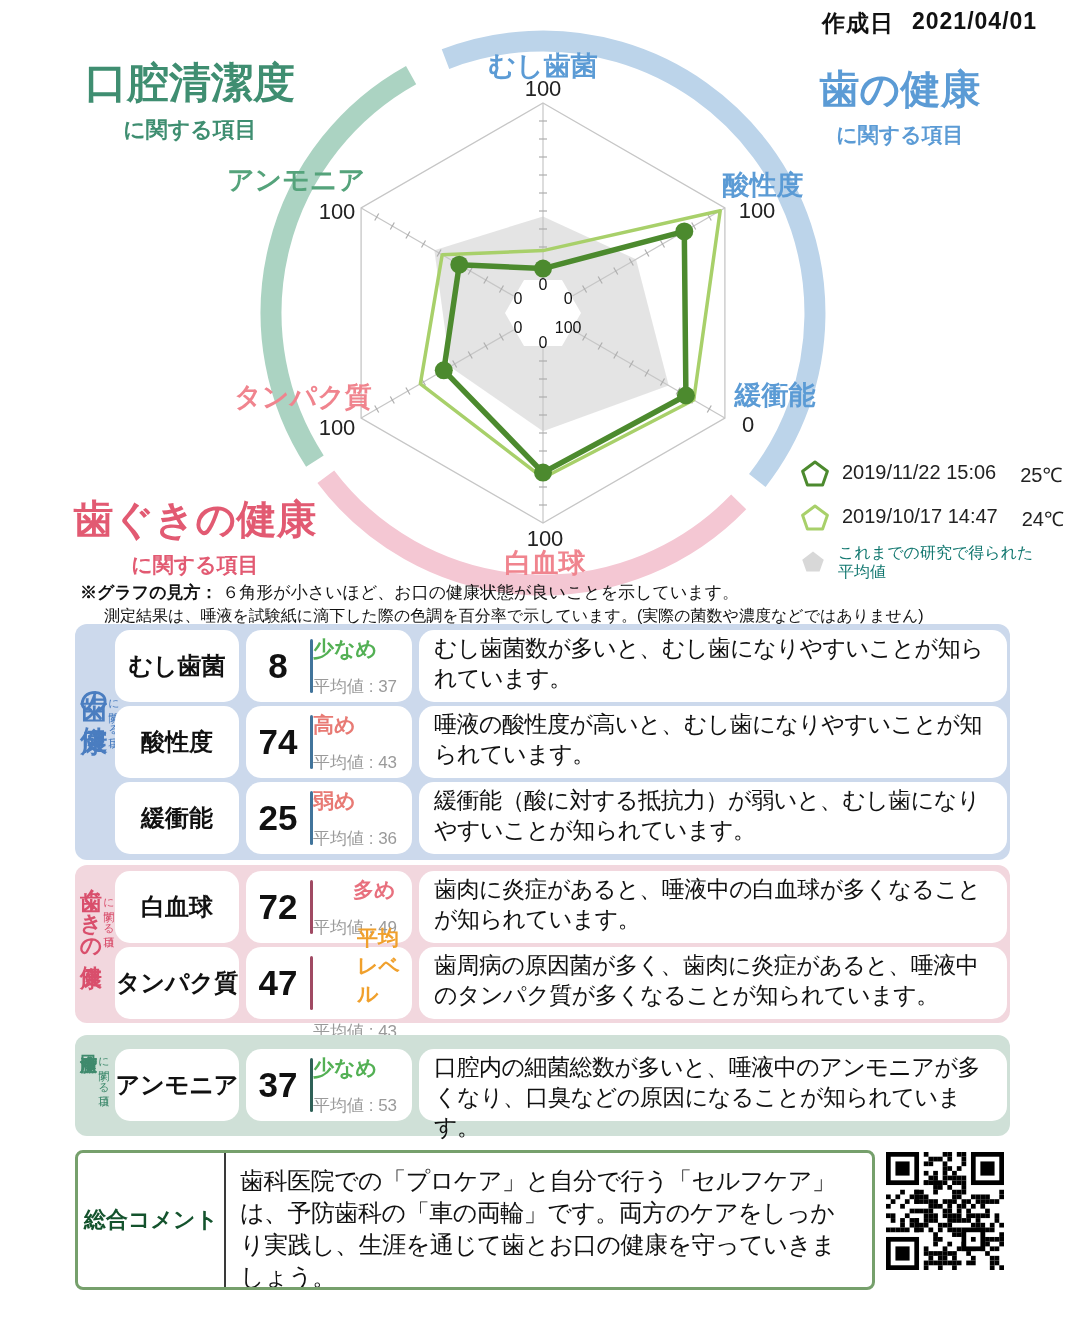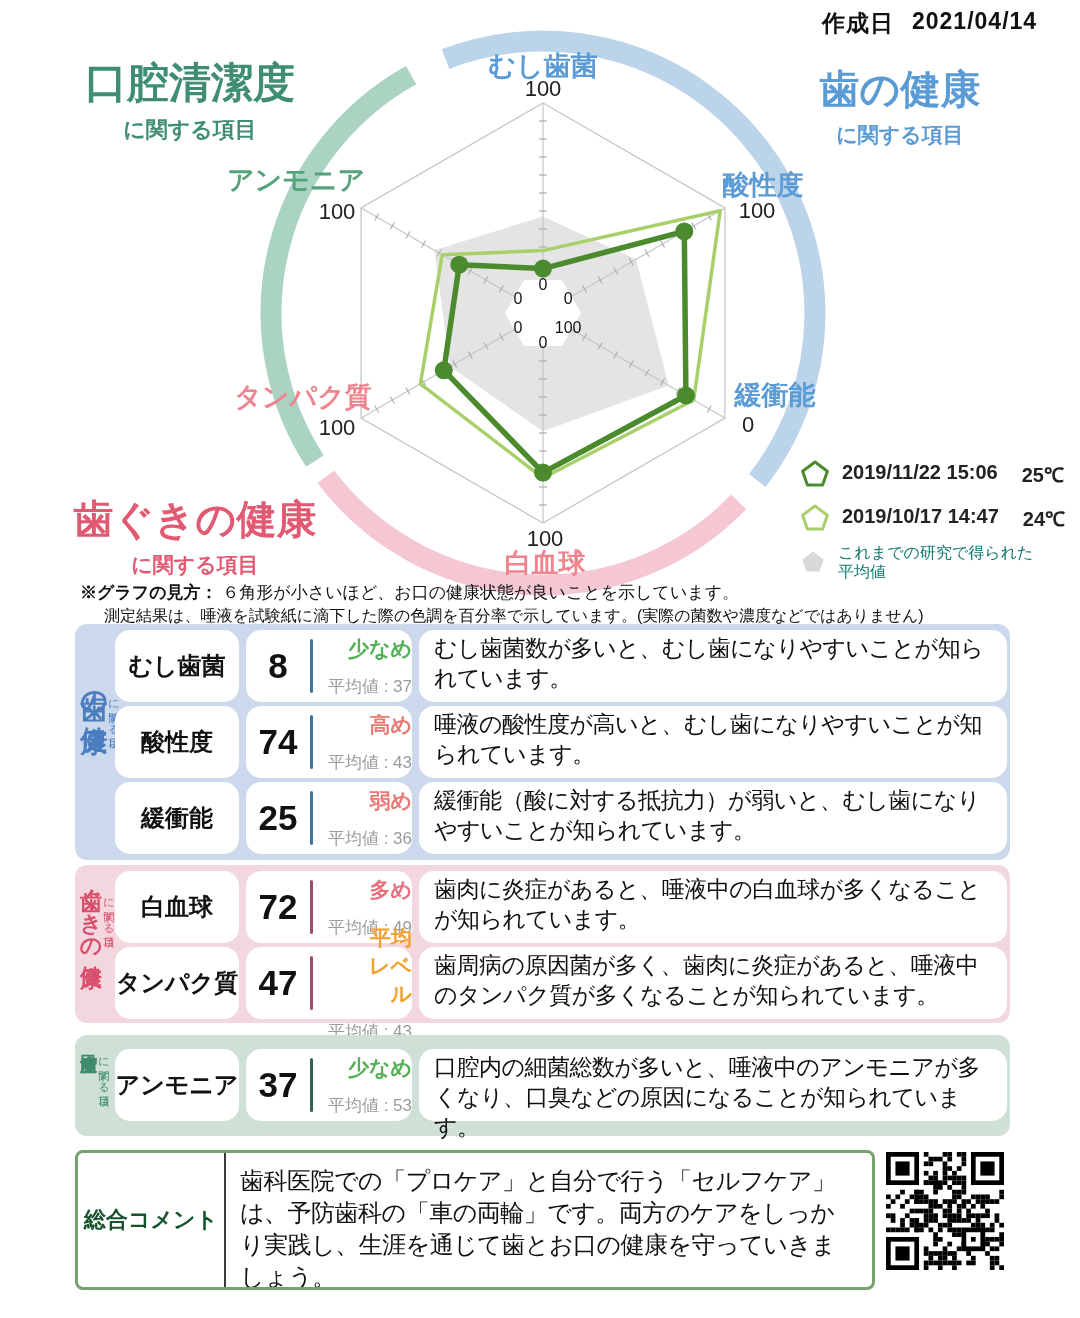--- a/index.html
+++ b/index.html
@@ -19,21 +19,21 @@
   #title-tooth{left:788px;top:62px;width:224px;color:#5b9bd5;}
   #title-tooth .main{font-size:40px;}
   #title-tooth .sub{font-size:21px;}
   #title-gum{left:58px;top:492px;width:274px;color:#e25a72;}
   #title-gum .main{font-size:40px;}
   #title-gum .sub{font-size:21px;}
 
   .legend{position:absolute;left:800px;top:452px;width:276px;}
   .legend-row{display:flex;align-items:center;gap:12px;height:44px;}
   .legend-row svg{flex:0 0 auto;}
-  .legend-text{font-size:20px;color:#222;display:flex;gap:24px;white-space:nowrap;font-weight:bold;}
+  .legend-text{font-size:20px;color:#222;display:flex;gap:24px;white-space:nowrap;}
   .legend-avg-text{font-size:16px;line-height:1.2;color:#0f766e;}
 
   .graph-note{position:absolute;left:80px;top:581px;font-size:17px;color:#111;}
   .graph-note .l1 b{font-weight:bold;}
   .graph-note .l2{margin-left:24px;font-size:16px;margin-top:2px;}
 
   .tbl{position:absolute;left:75px;width:935px;border-radius:12px;}
   #sec-tooth{top:624px;height:236px;background:#ccd9ec;}
   #sec-gum{top:865px;height:158px;background:#f2d7de;}
   #sec-oral{top:1035px;height:101px;background:#cfe0d7;}
@@ -56,42 +56,42 @@
   #sec-oral .r0{top:14px;}
   .cell{background:#fff;border-radius:15px;position:absolute;box-sizing:border-box;}
   .cell-label{left:0;width:124px;height:72px;display:flex;align-items:center;justify-content:center;
               font-size:24px;font-weight:bold;color:#111;}
   .cell-value{left:131px;width:166px;height:72px;display:flex;align-items:center;}
   .num{width:64px;text-align:center;font-size:35px;font-weight:bold;color:#111;}
   .vdiv{width:3px;height:54px;border-radius:2px;}
   #sec-tooth .vdiv{background:#41749b;}
   #sec-gum .vdiv{background:#a04a63;}
   #sec-oral .vdiv{background:#2f6157;}
-  .assess{flex:1;text-align:right;}
+  .assess{flex:1;text-align:left;}
   .a1{font-size:21px;font-weight:bold;}
   .a2{font-size:17px;color:#9a9a9a;margin-top:12px;}
   .cell-desc{left:304px;width:588px;height:72px;padding:4px 15px;
              font-size:23px;line-height:1.3;letter-spacing:-0.5px;color:#111;}
 
   #comment{position:absolute;left:75px;top:1150px;width:800px;height:140px;background:#fff;
            border:3px solid #76a06c;border-radius:8px;box-sizing:border-box;display:flex;overflow:hidden;}
   .c-label{width:146px;display:flex;align-items:center;justify-content:center;
            color:#14532d;font-size:22px;font-weight:600;}
   .c-div{width:2px;background:#3a3a3a;}
   .c-text{flex:1;padding:12px 14px;font-size:24px;line-height:1.33;letter-spacing:-0.5px;color:#111;}
   #qr{position:absolute;left:886px;top:1152px;}
 </style>
 </head>
 <body>
 
 <div class="page">
 
   <div class="report-date">
     <span>作成日</span>
-    <span>2021/04/14</span>
+    <span>2021/04/01</span>
   </div>
 
   <svg id="radar-svg" width="1080" height="620" viewBox="0 0 1080 620">
       <g>
         <path d="M 445.5 59.1 A 272 272 0 0 1 757.3 480.5" fill="none" stroke="#bcd4ea" stroke-width="21"></path>
         <path d="M 738.7 501.9 A 272 272 0 0 1 325.8 476.7" fill="none" stroke="#f4c7d3" stroke-width="21"></path>
         <path d="M 314.9 461.1 A 272 272 0 0 1 411.1 75.1" fill="none" stroke="#abd3c2" stroke-width="21"></path>
       </g>
       <g>
         <polygon points="543.0,216.4 636.0,259.3 668.7,385.6 543.0,431.2 450.0,366.7 434.4,250.3" fill="#e2e2e2" fill-opacity="0.92"></polygon>

